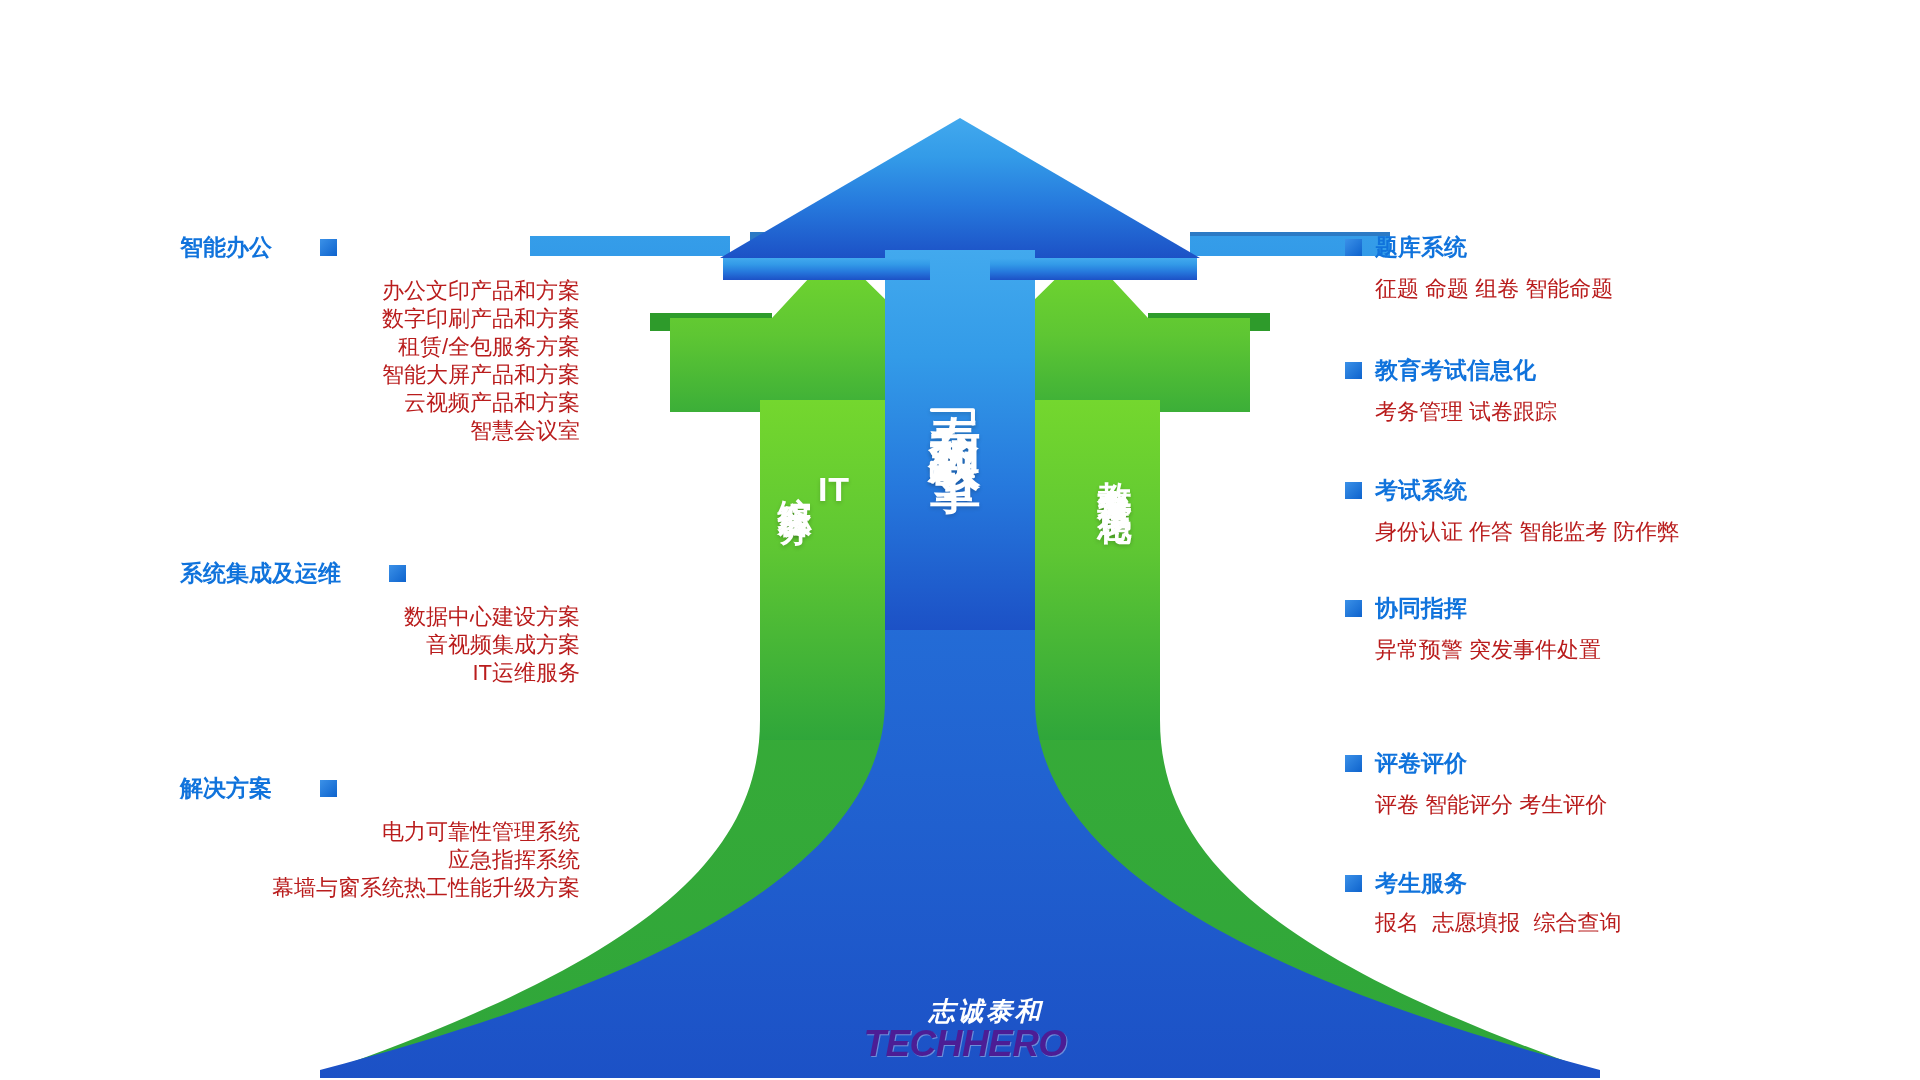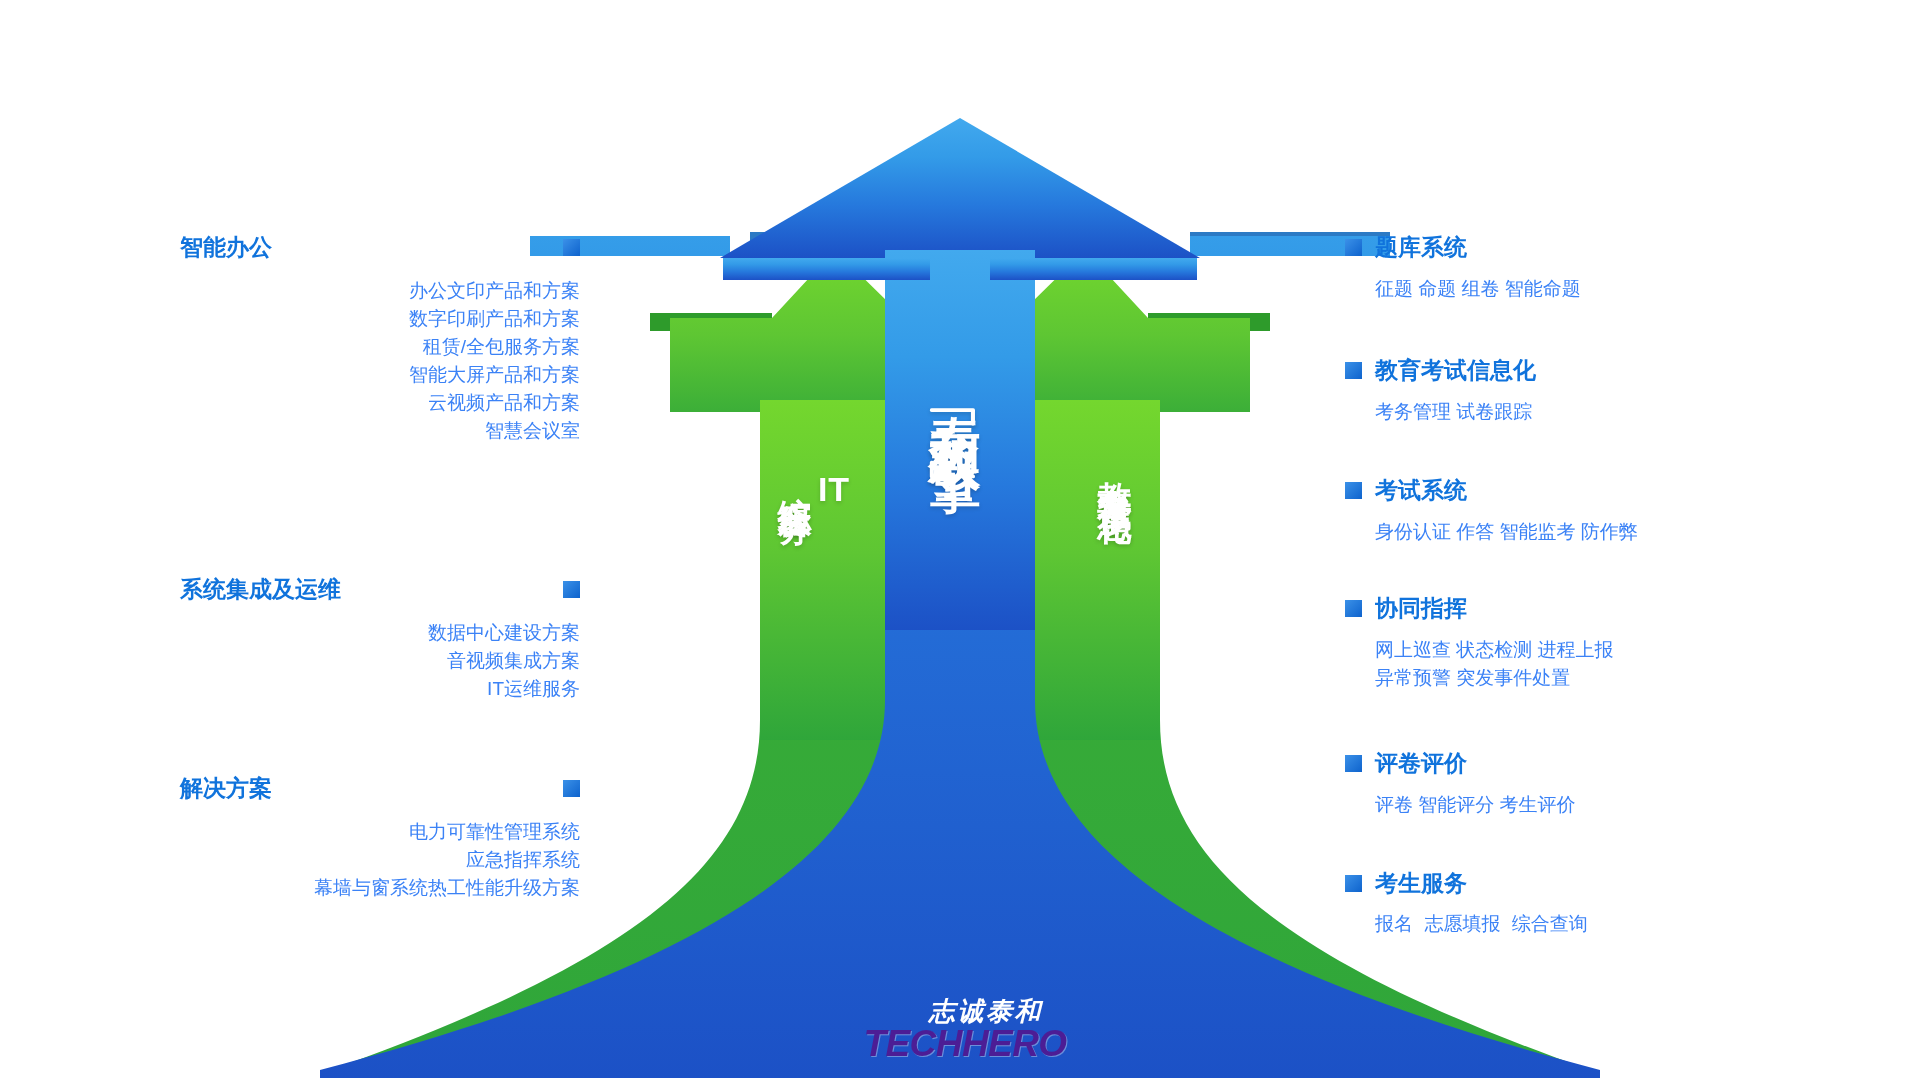--- a/index.html
+++ b/index.html
@@ -36,29 +36,29 @@
   
   .col{position:absolute;top:0;}
   #col-left{left:180px;width:400px;text-align:right;}
   #col-right{left:1345px;width:430px;text-align:left;}
 
   .block{position:absolute;}
   .blk-head{
     display:flex;align-items:center;gap:13px;
     font-size:23px;font-weight:bold;color:#1073DC;white-space:nowrap;
   }
-  #col-left .blk-head{justify-content:space-between;gap:48px;}
+  #col-left .blk-head{justify-content:flex-start;gap:48px;}
   #col-right .blk-head{justify-content:flex-start;}
   .sq{
     width:17px;height:17px;flex:0 0 17px;
     background:linear-gradient(135deg,#3b91e8 0%,#0e63cd 100%);
   }
   .blk-list{margin-top:14px;}
   .blk-list .li{
-    font-size:19px;color:#3b82f6;line-height:28px;white-space:nowrap;
+    font-size:22px;color:#b91c1c;line-height:28px;white-space:nowrap;
   }
   #col-right .blk-list{margin-left:30px;margin-top:12px;}
 
   
   #logo{position:absolute;left:860px;top:998px;width:210px;text-align:center;
         user-select:none;}
   #logo .cn{
     font-size:26px;font-weight:bold;color:#ffffff;font-style:italic;
     letter-spacing:.10em;line-height:1;margin-bottom:1px;margin-left:42px;
   }
@@ -198,21 +198,21 @@
         </div>
         <div class="blk-list">
           <div class="li">办公文印产品和方案</div>
           <div class="li">数字印刷产品和方案</div>
           <div class="li">租赁/全包服务方案</div>
           <div class="li">智能大屏产品和方案</div>
           <div class="li">云视频产品和方案</div>
           <div class="li">智慧会议室</div>
         </div>
       </div>
-      <div class="block" style="top: 574px; width: 100%;">
+      <div class="block" style="top: 558px; width: 100%;">
         <div class="blk-head">
           <span>系统集成及运维</span>
           <span class="sq"></span>
         </div>
         <div class="blk-list">
           <div class="li">数据中心建设方案</div>
           <div class="li">音视频集成方案</div>
           <div class="li">IT运维服务</div>
         </div>
       </div>
@@ -256,21 +256,20 @@
         <div class="blk-list">
           <div class="li">身份认证 作答 智能监考 防作弊</div>
         </div>
       </div>
       <div class="block" style="top: 593px; width: 100%;">
         <div class="blk-head">
           <span class="sq"></span>
           <span>协同指挥</span>
         </div>
         <div class="blk-list">
-          <div class="li">网上巡查 状态检测 进程上报</div>
           <div class="li">异常预警 突发事件处置</div>
         </div>
       </div>
       <div class="block" style="top: 748px; width: 100%;">
         <div class="blk-head">
           <span class="sq"></span>
           <span>评卷评价</span>
         </div>
         <div class="blk-list">
           <div class="li">评卷 智能评分 考生评价</div>

